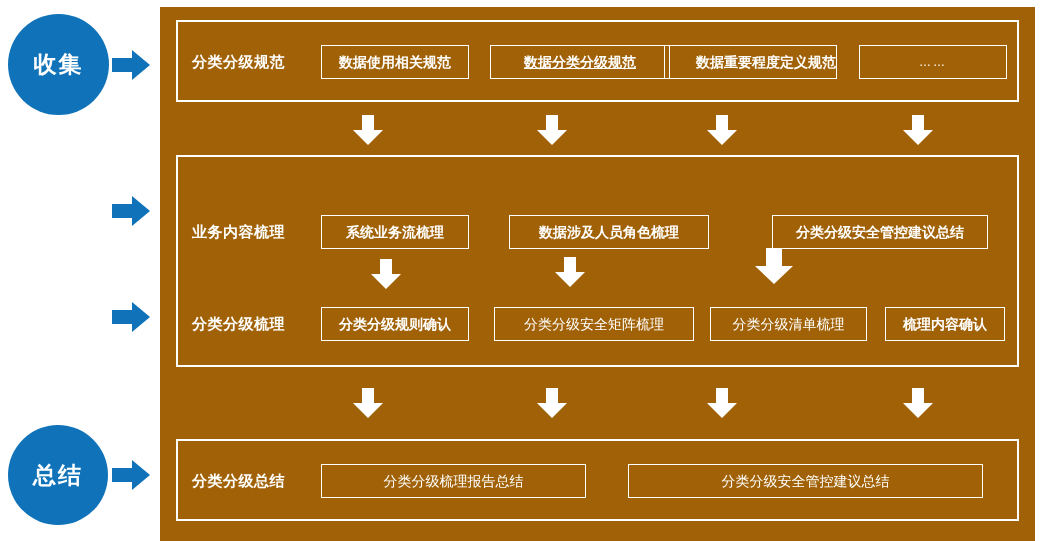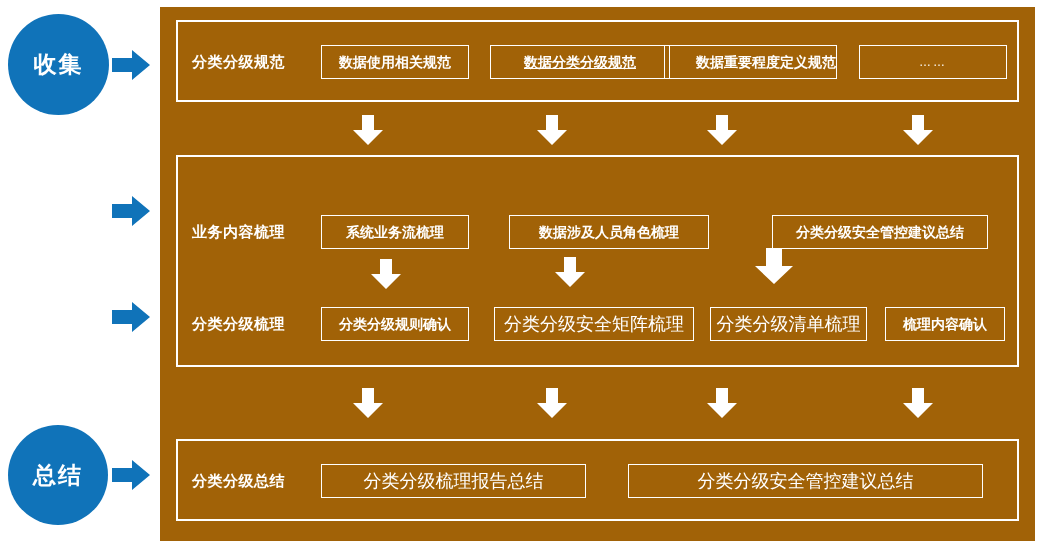--- a/index.html
+++ b/index.html
@@ -80,21 +80,21 @@
     border:1.6px solid #ffffff;
     box-sizing:border-box;
     height:34px;
     display:flex;
     align-items:center;
     justify-content:center;
     color:#ffffff;
     white-space:nowrap;
   }
   .node span{
-    font-size:18px;
+    font-size:14px;
     line-height:1;
   }
   .node.bold span{font-weight:bold;font-size:14px;}
   .node.dots span{
     font-size:12px;
     letter-spacing:2px;
   }
 
   
   .darrow{

